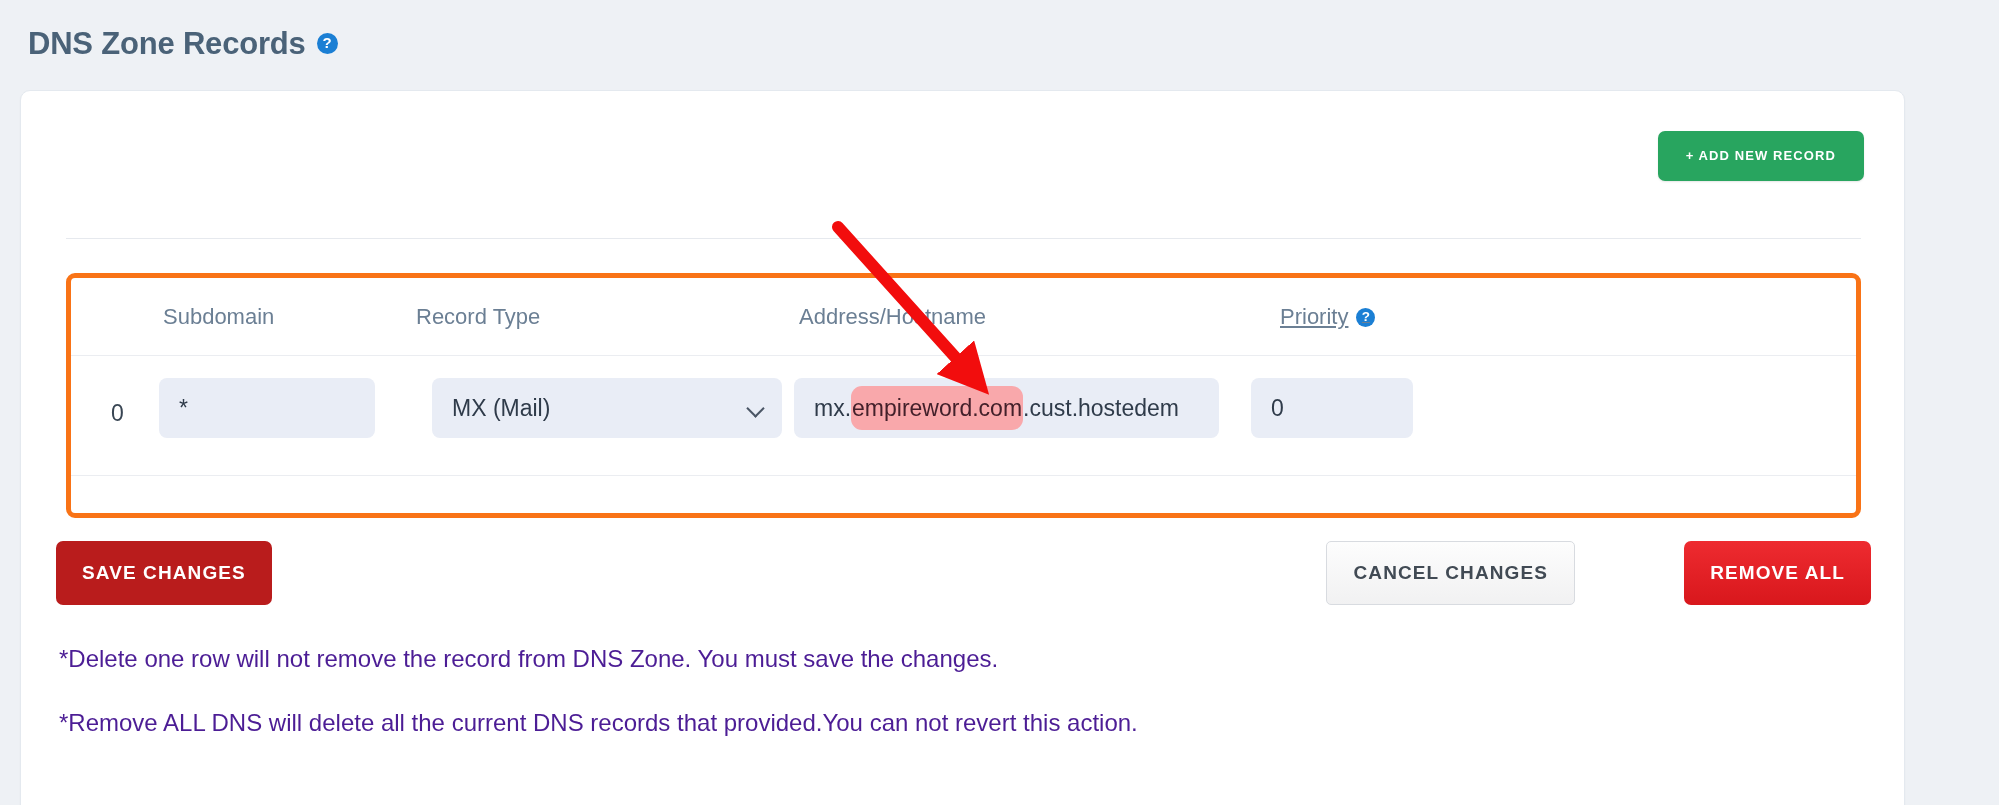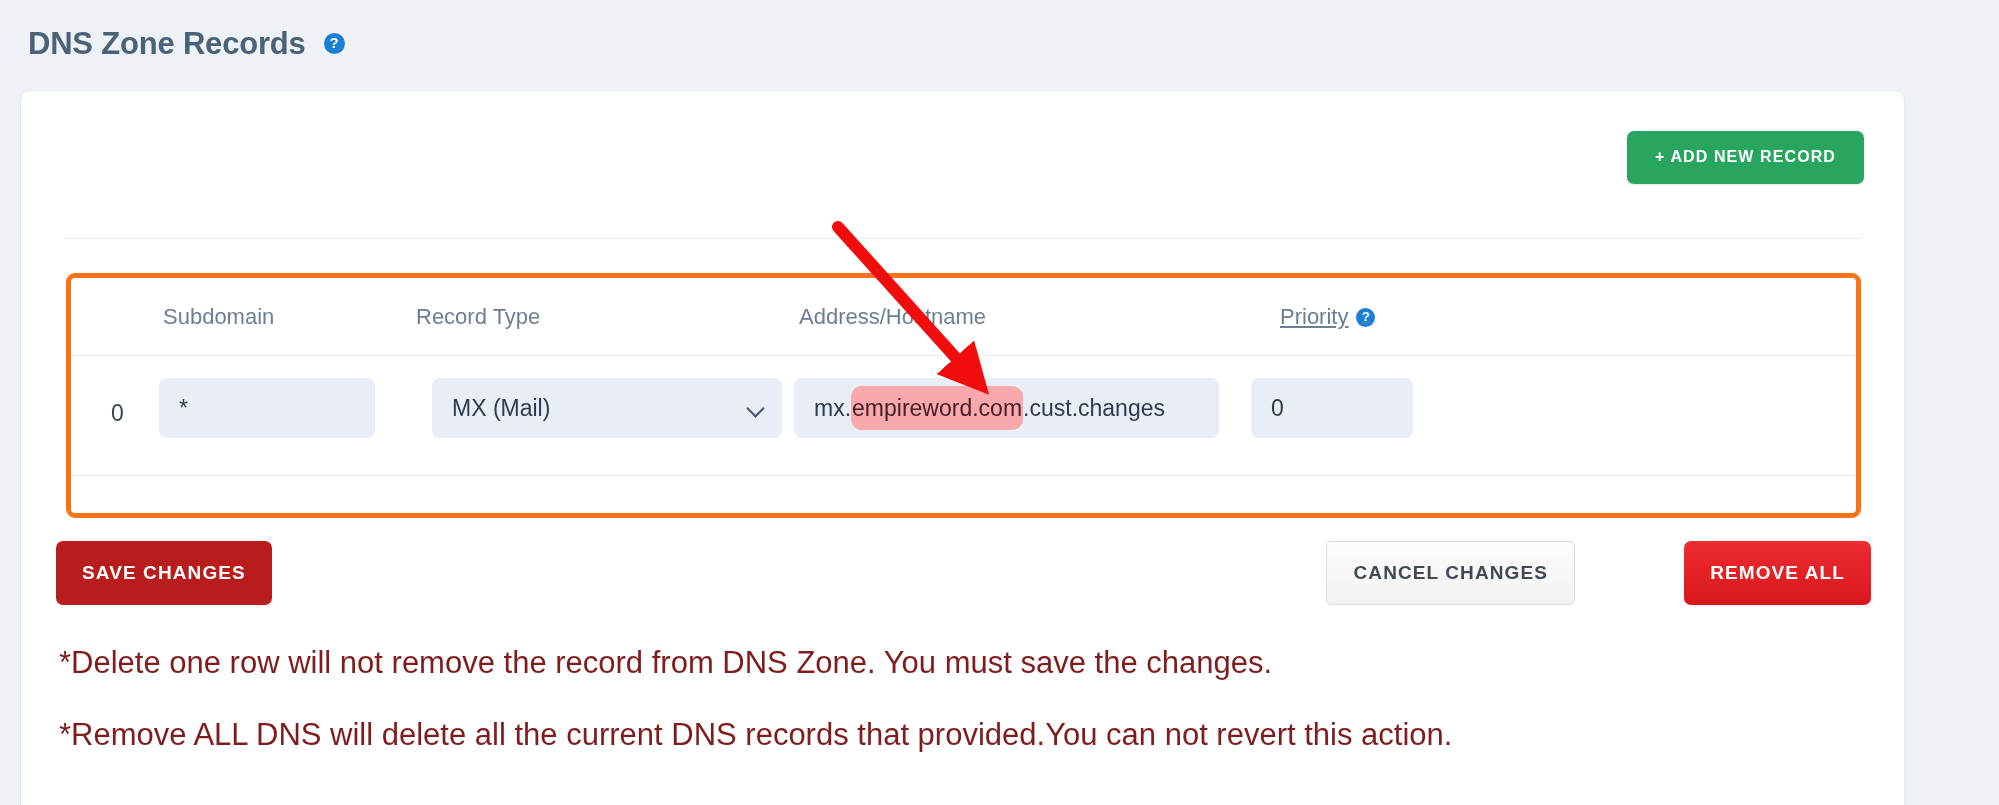--- a/index.html
+++ b/index.html
@@ -18,21 +18,21 @@
     background: #eef1f5;
   }
 
   
   .page-heading {
     position: absolute;
     left: 28px;
     top: 22px;
     display: flex;
     align-items: center;
-    gap: 18px;
+    gap: 11px;
     height: 42px;
   }
   .page-heading .title-text {
     font-size: 31px;
     font-weight: 600;
     color: #4a6278;
     letter-spacing: -0.2px;
     line-height: 1;
     white-space: nowrap;
   }
@@ -84,21 +84,21 @@
     font-weight: 700;
     letter-spacing: 1.1px;
     cursor: pointer;
     white-space: nowrap;
     text-transform: uppercase;
   }
 
   .btn-add {
     background: #28a55f;
     color: #ffffff;
-    font-size: 16px;
+    font-size: 13px;
     padding: 17px 28px 18px 28px;
     box-shadow: 0 1px 2px rgba(0,0,0,0.10);
   }
 
   .toolbar-divider {
     position: absolute;
     left: 45px;
     top: 147px;
     width: 1795px;
     height: 1px;
@@ -252,22 +252,22 @@
   }
 
   
   .notes {
     position: absolute;
     left: 38px;
     top: 555px;
     width: 1800px;
   }
   .note {
-    font-size: 31px;
-    color: #7f1d1d;
+    font-size: 24px;
+    color: #4c1d95;
     line-height: 1.1;
     margin-bottom: 38px;
     white-space: nowrap;
   }
 
   
   .annotation-arrow {
     position: absolute;
     left: 800px;
     top: 205px;
@@ -309,21 +309,21 @@
       <div class="table-row">
         <div class="row-index">0</div>
 
         <input class="field field-subdomain" type="text" value="*" style="">
 
         <div class="select-wrap">
           <div class="field field-recordtype">MX (Mail)</div>
           <span class="chevron-down"></span>
         </div>
 
-        <div class="field field-address"><span>mx.</span><span class="redact">empireword.com</span><span>.cust.changes</span></div>
+        <div class="field field-address"><span>mx.</span><span class="redact">empireword.com</span><span>.cust.hostedem</span></div>
 
         <input class="field field-priority" type="text" value="0" style="">
       </div>
 
       <div class="table-row-spacer"></div>
     </div>
 
     <div class="btn-row">
       <button class="btn btn-save">SAVE CHANGES</button>
       <button class="btn btn-cancel">CANCEL CHANGES</button>

